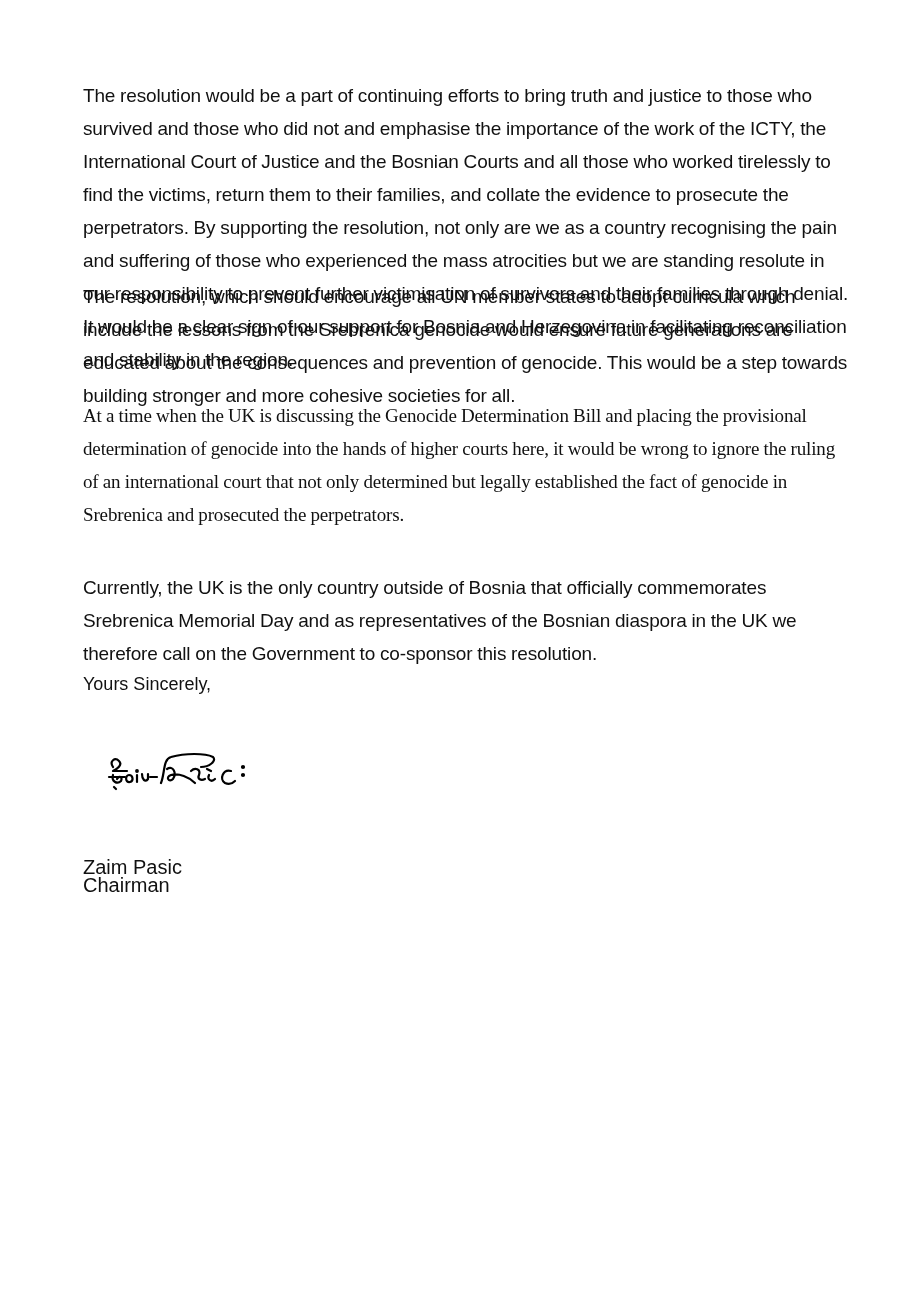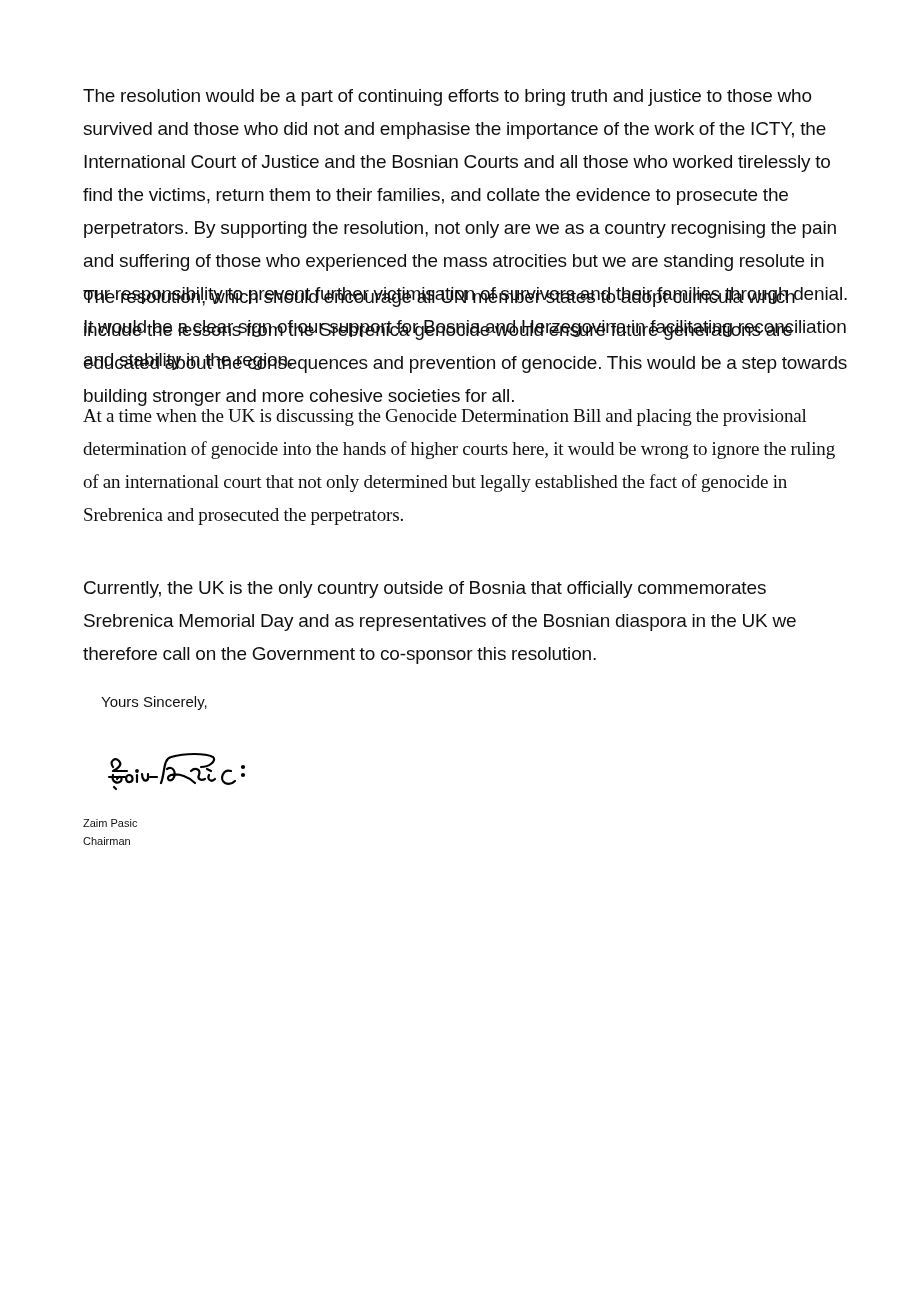--- a/index.html
+++ b/index.html
@@ -28,35 +28,35 @@
       letter-spacing: -0.15px;
       word-spacing: -0.3px;
     }
     .p1 { position: absolute; top: 0; }
     .p2 { position: absolute; top: 201px; }
     .p3 { position: absolute; top: 320px; font-family: Liberation Serif, serif; }
     .p4 { position: absolute; top: 492px; }
     .closing {
       position: absolute;
       top: 593px;
-      font-size: 15px;
+      font-size: 18px;
       line-height: 24px;
-      margin: 18px;
+      margin: 0;
     }
     .signature {
       position: absolute;
       left: 22px;
       top: 666px;
       width: 150px;
       height: 52px;
     }
     .signer {
       position: absolute;
-      top: 735px;
-      font-size: 11px;
+      top: 779px;
+      font-size: 20px;
       line-height: 18px;
     }
     .signer div { margin: 0; }
   </style>
 </head>
 <body>
 
 <div class="page">
   <p class="para p1">The resolution would be a part of continuing efforts to bring truth and justice to those who survived and those who did not and emphasise the importance of the work of the ICTY, the International Court of Justice and the Bosnian Courts and all those who worked tirelessly to find the victims, return them to their families, and collate the evidence to prosecute the perpetrators. By supporting the resolution, not only are we as a country recognising the pain and suffering of those who experienced the mass atrocities but we are standing resolute in our responsibility to prevent further victimisation of survivors and their families through denial. It would be a clear sign of our support for Bosnia and Herzegovina in facilitating reconciliation and stability in the region.</p>
   <p class="para p2">The resolution, which should encourage all UN member states to adopt curricula which include the lessons from the Srebrenica genocide would ensure future generations are educated about the consequences and prevention of genocide. This would be a step towards building stronger and more cohesive societies for all.</p>

